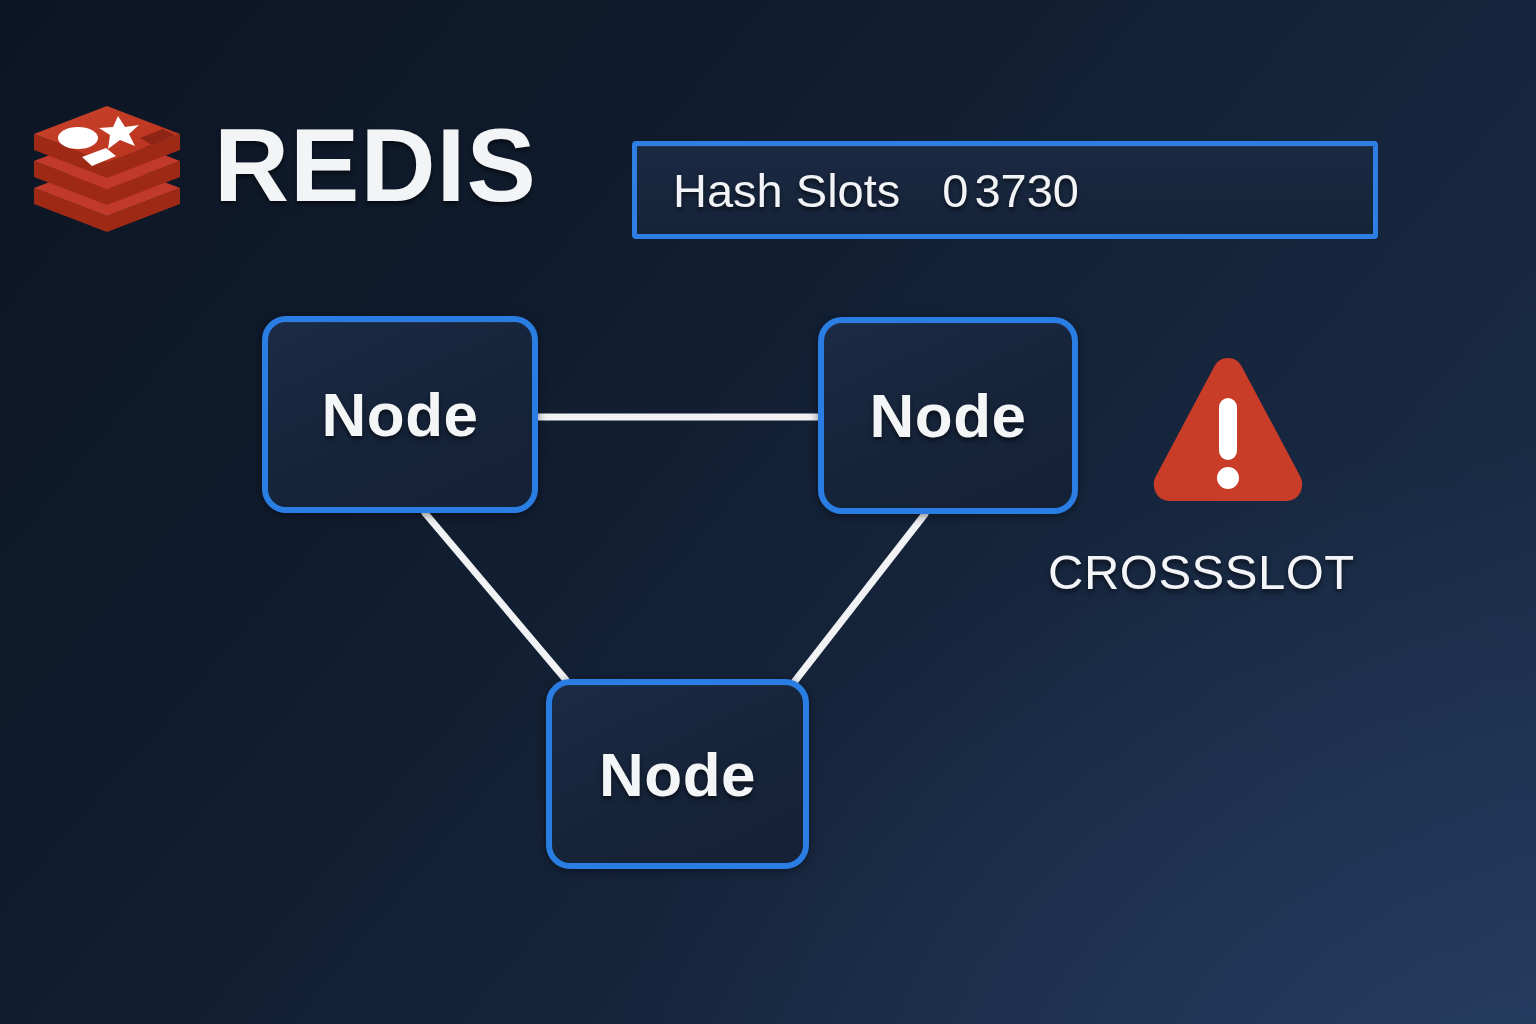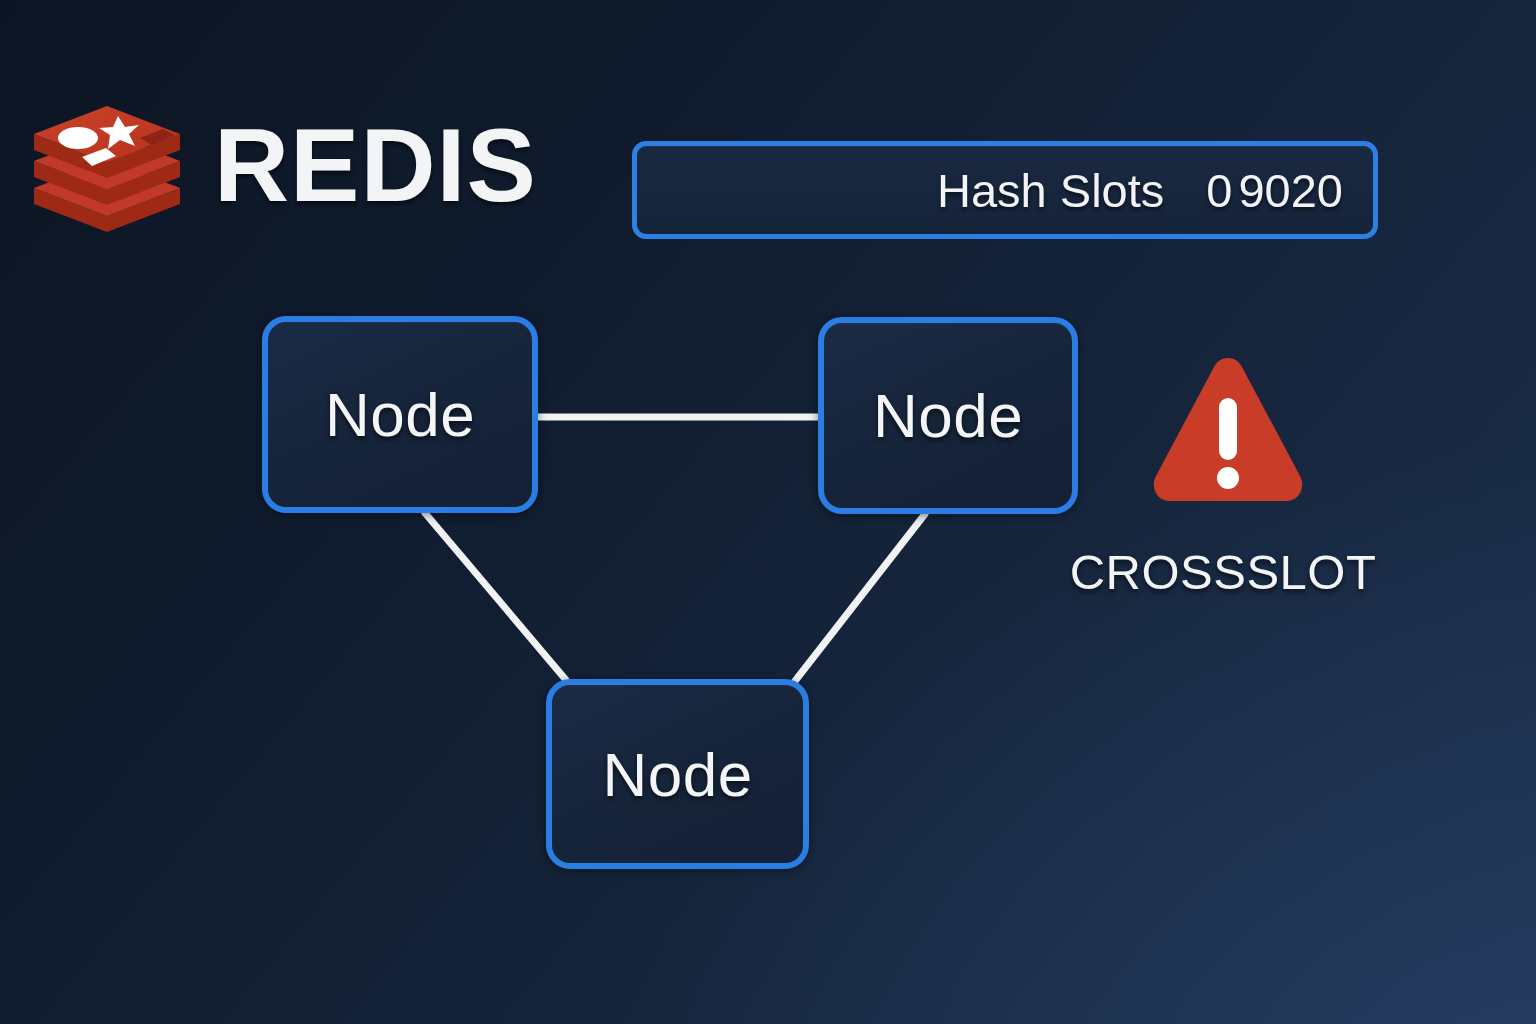--- a/index.html
+++ b/index.html
@@ -50,26 +50,26 @@
 
   
   .banner {
     position: absolute;
     left: 632px;
     top: 141px;
     width: 746px;
     height: 98px;
     box-sizing: border-box;
     border: 5px solid #2d7fe3;
-    border-radius: 14px;
+    border-radius: 4px;
     background: linear-gradient(180deg, #1a2942 0%, #16243a 100%);
     box-shadow: inset 0 1px 0 rgba(255,255,255,0.05);
     display: flex;
     align-items: center;
-    justify-content: flex-end;
+    justify-content: flex-start;
     padding: 0 30px 0 36px;
   }
   .banner-label {
     font-size: 47px;
     font-weight: 400;
     color: #f1f3f6;
     text-shadow: 0 3px 4px rgba(0,0,0,0.6);
     white-space: nowrap;
   }
   .slot-list {
@@ -101,21 +101,21 @@
     border: 6px solid #2a7de2;
     border-radius: 24px;
     background: linear-gradient(155deg, #1b2b45 0%, #16243a 55%, #142036 100%);
     box-shadow: 0 2px 10px rgba(0,0,0,0.45), inset 0 1px 0 rgba(255,255,255,0.04);
     display: flex;
     align-items: center;
     justify-content: center;
   }
   .node-label {
     font-size: 62px;
-    font-weight: 400;
+    font-weight: 700;
     color: #f3f5f7;
     text-shadow: 0 3px 5px rgba(0,0,0,0.6);
     letter-spacing: 0.5px;
   }
   #node-left   { left: 262px; top: 316px; width: 276px; height: 197px; }
   #node-right  { left: 818px; top: 317px; width: 260px; height: 197px; }
   #node-bottom { left: 546px; top: 679px; width: 263px; height: 190px; }
 
   
   .warn-wrap {
@@ -124,21 +124,21 @@
     top: 354px;
     width: 160px;
     height: 152px;
   }
   .warn-wrap svg { display: block; }
   .crossslot {
     position: absolute;
     left: 1048px;
     top: 544px;
     width: 350px;
-    text-align: center;
+    text-align: left;
     font-size: 49px;
     font-weight: 400;
     letter-spacing: 0.5px;
     color: #f2f4f7;
     text-shadow: 0 3px 5px rgba(0,0,0,0.6);
     white-space: nowrap;
   }
 </style>
 </head>
 <body>
@@ -171,21 +171,21 @@
       </svg>
     </div>
     <div class="logo-word">REDIS</div>
   </div>
 
   <div class="banner">
     <span class="banner-label">Hash Slots</span>
     <span class="slot-list">
       <span class="slot-pair">
         <span class="slot-val">0</span>
-        <span class="slot-val">9020</span>
+        <span class="slot-val">3730</span>
       </span>
     </span>
   </div>
 
   <svg class="edges">
     <line x1="538" y1="417" x2="818" y2="417" stroke="#f0f2f4" stroke-width="7" stroke-linecap="round"></line>
     <line x1="425" y1="513" x2="566" y2="680" stroke="#f0f2f4" stroke-width="7" stroke-linecap="round"></line>
     <line x1="925" y1="514" x2="795" y2="681" stroke="#f0f2f4" stroke-width="7" stroke-linecap="round"></line>
   </svg>
 

